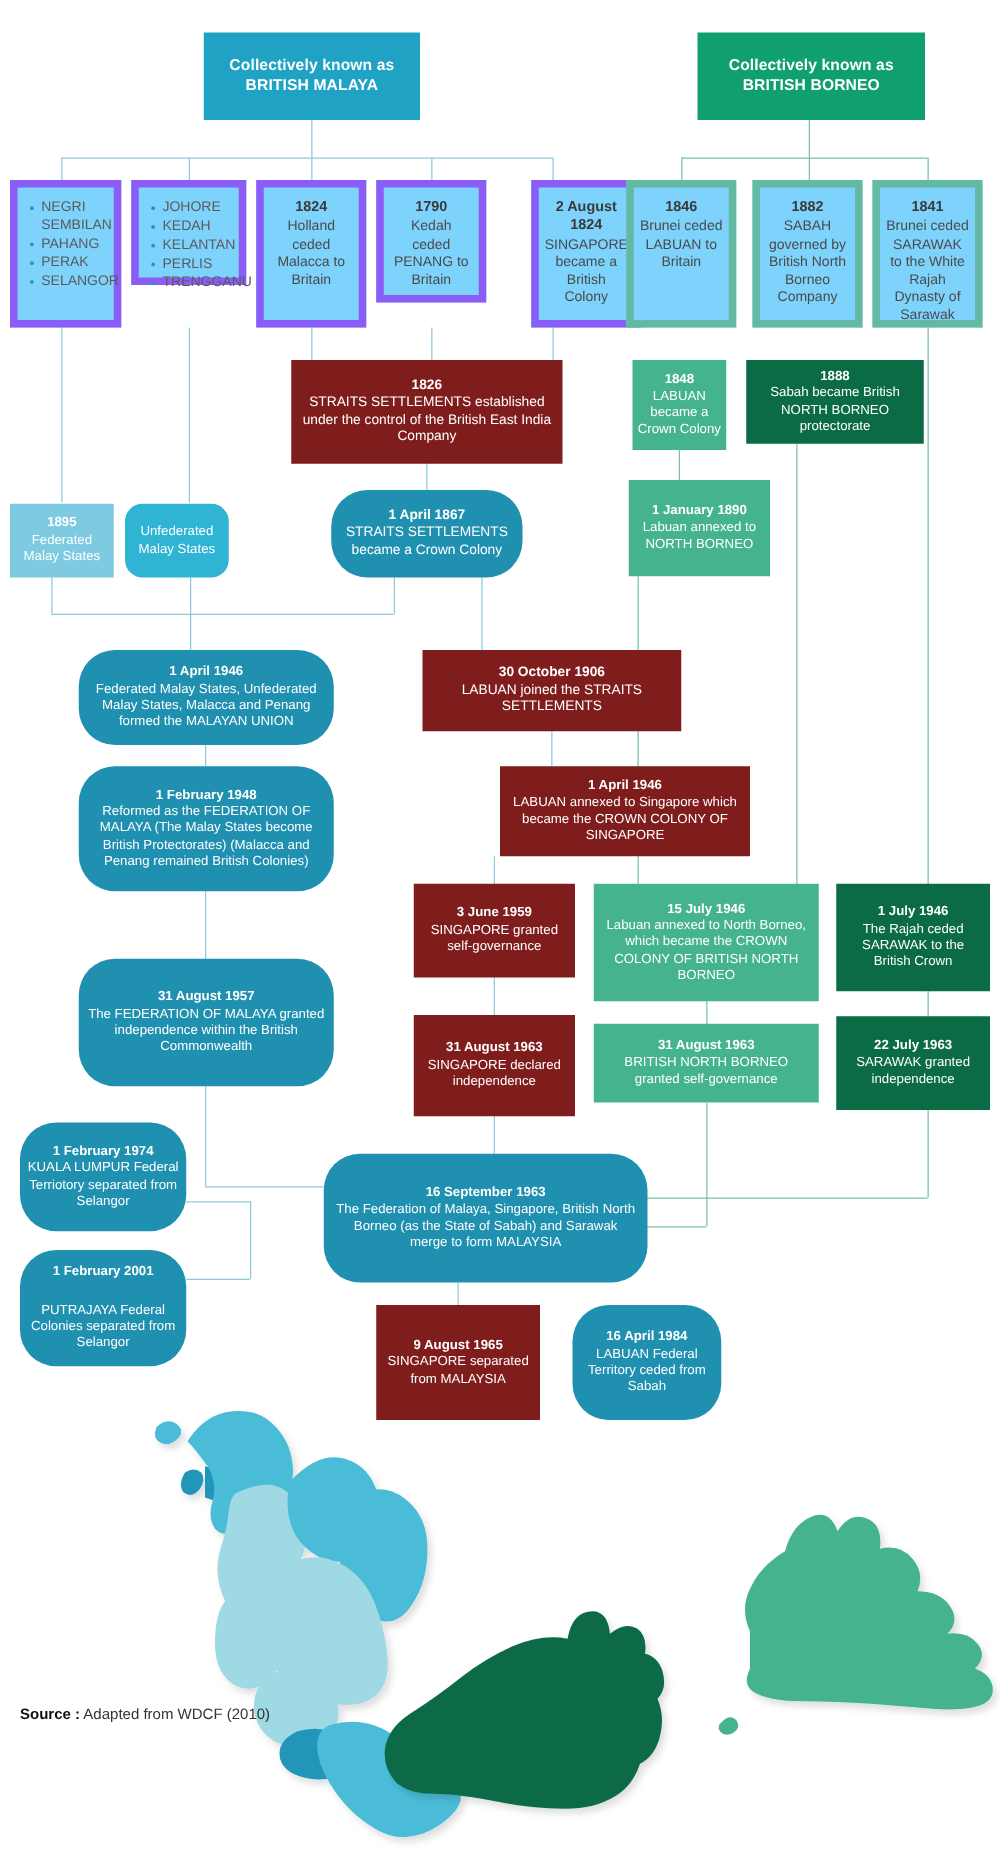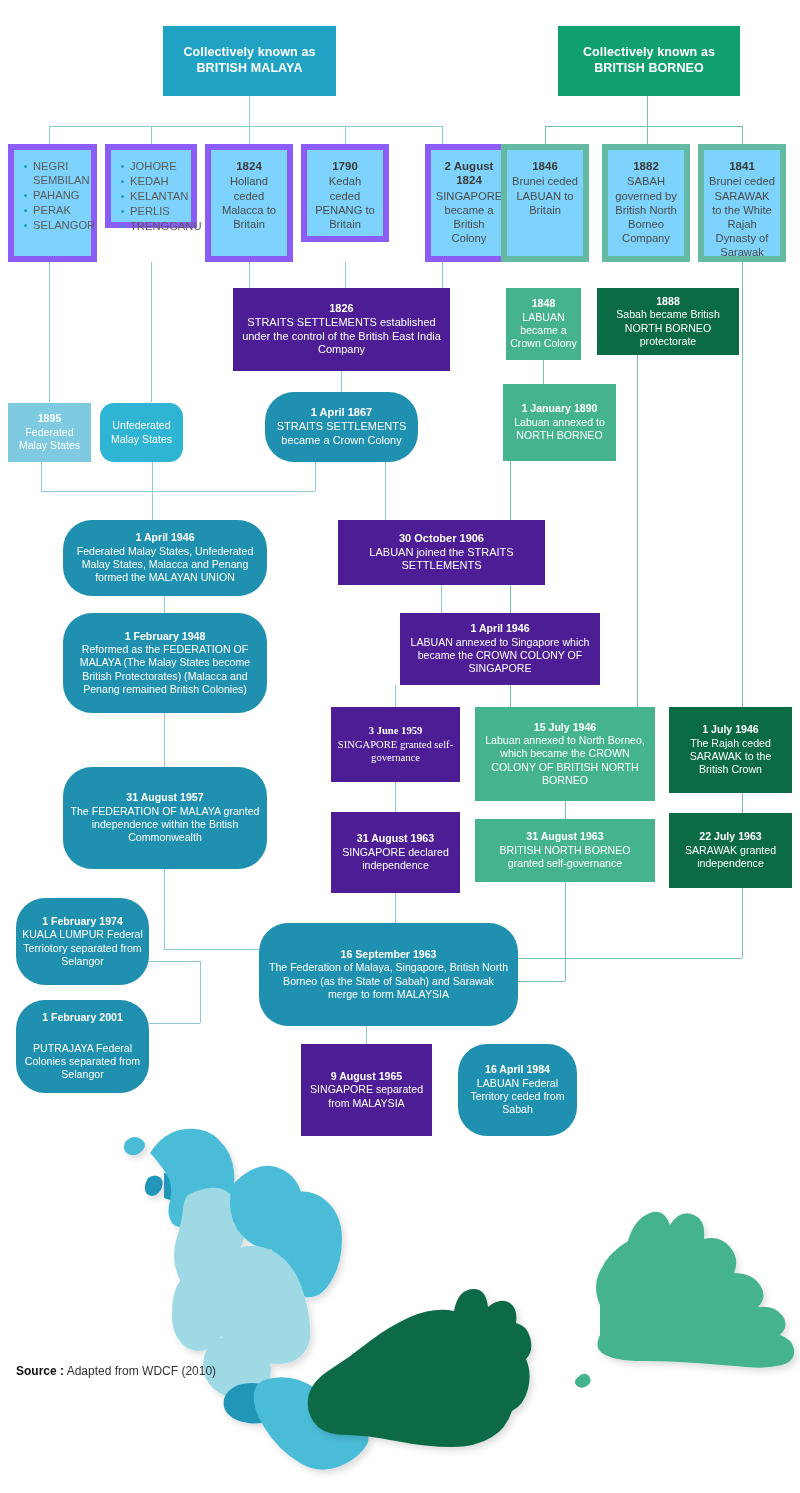--- a/index.html
+++ b/index.html
@@ -44,21 +44,21 @@
   .outline .ttl{color:#3a3a3a;font-size:11.5px;margin-bottom:1px;}
   .outline ul{margin:0;padding:0;list-style:none;text-align:left;width:100%;
     box-sizing:border-box;padding-left:10px;}
   .outline ul li{position:relative;padding-left:9px;margin:0 0 1px 0;font-size:11.2px;color:#5a5a5a;}
   .outline ul li:before{
     content:"";position:absolute;left:0;top:6px;width:3px;height:3px;
     border-radius:50%;background:#2196c4;
   }
 
   
-  .c-teal-dark{background:#4c1d95;color:#fff;}      
+  .c-teal-dark{background:#7f1d1d;color:#fff;}      
   .c-teal{background:#2090b0;color:#fff;border-radius:29px;}
   .c-lightblue{background:#7ecae0;color:#fff;}       
   .c-cyan{background:#2fb4d4;color:#fff;}
   .c-green-dark{background:#0a6b45;color:#fff;}
   .c-green-mid{background:#45b48e;color:#fff;}
   .fs105{font-size:10.6px;}
   .fs11{font-size:11px;}
 
   
   .ln{position:absolute;background:#8ecada;z-index:1;}
@@ -260,21 +260,21 @@
   <div class="box c-teal-dark fs11" style="left:338px;top:520px;width:207px;height:65px;padding:0 6px;">
     <span class="ttl">30 October 1906</span>
     <span class="bdy">LABUAN joined the STRAITS SETTLEMENTS</span>
   </div>
 
   <div class="box c-teal-dark fs105" style="left:400px;top:613px;width:200px;height:72px;padding:0 6px;">
     <span class="ttl">1 April 1946</span>
     <span class="bdy">LABUAN annexed to Singapore which became the CROWN COLONY OF SINGAPORE</span>
   </div>
 
-  <div class="box c-teal-dark fs105" style="left:331px;top:707px;width:129px;height:75px;padding:0 5px;font-family:Liberation Serif, serif;">
+  <div class="box c-teal-dark fs105" style="left:331px;top:707px;width:129px;height:75px;padding:0 5px;">
     <span class="ttl">3 June 1959</span>
     <span class="bdy">SINGAPORE granted self-governance</span>
   </div>
 
   <div class="box c-teal-dark fs105" style="left:331px;top:812px;width:129px;height:81px;padding:0 5px;">
     <span class="ttl">31 August 1963</span>
     <span class="bdy">SINGAPORE declared independence</span>
   </div>
 
   <div class="box c-green-mid fs105" style="left:475px;top:707px;width:180px;height:94px;padding:0 6px;">

